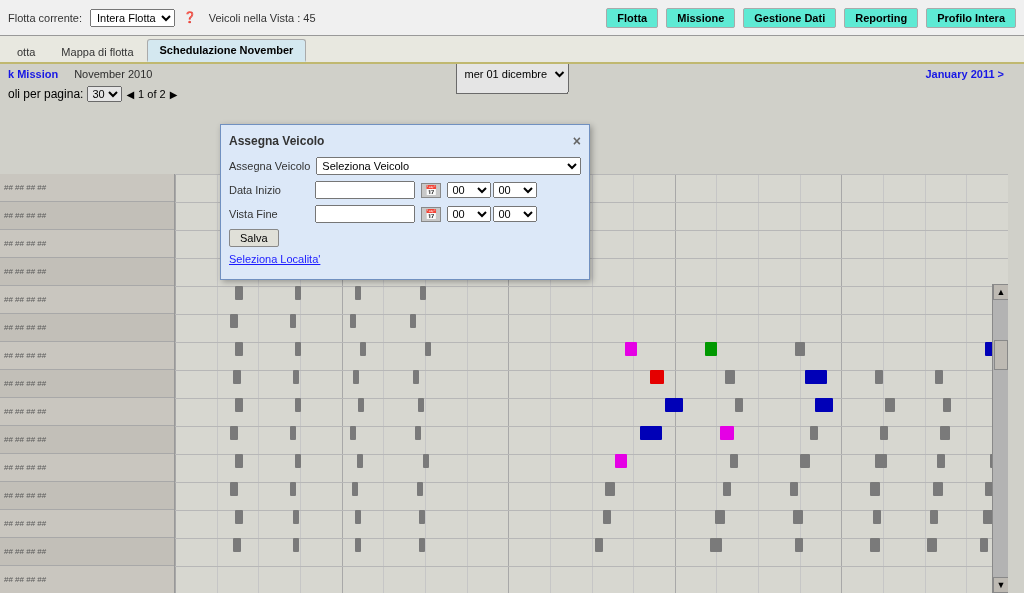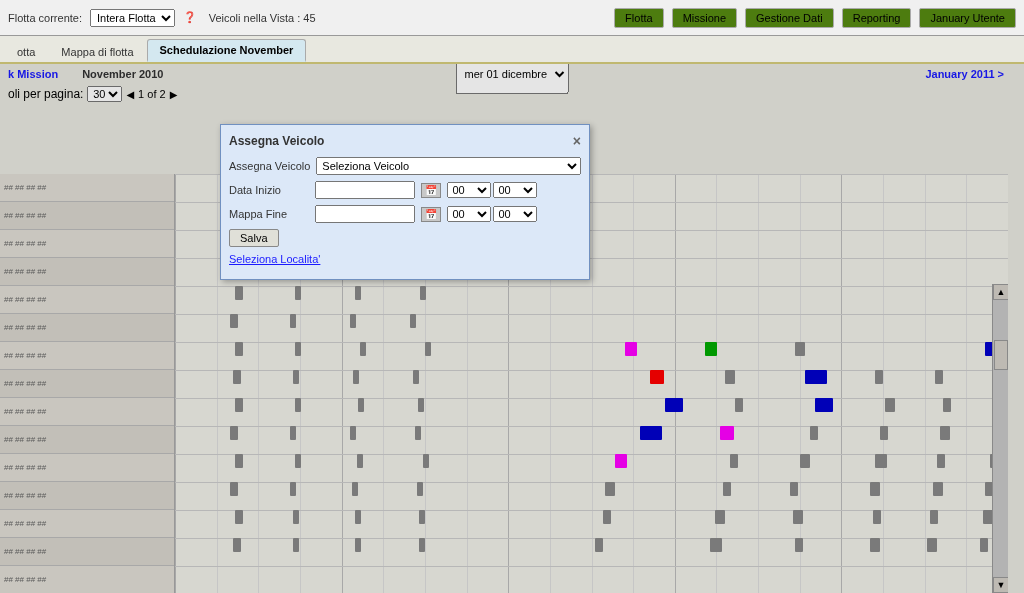--- a/index.html
+++ b/index.html
@@ -13,26 +13,27 @@
       align-items: center;
       padding: 4px 8px;
       height: 36px;
       gap: 8px;
     }
     #top-bar .fleet-label { font-size: 11px; color: #333; white-space: nowrap; }
     #top-bar select { font-size: 11px; padding: 1px 2px; }
     #top-bar .vehicles-info { font-size: 11px; color: #333; margin-left: 4px; }
     #top-bar .spacer { flex: 1; }
     .nav-btn {
-      background: #4d7c0f;
+      background: #5eead4;
       border: 1px solid #aaa;
       padding: 3px 10px;
       font-size: 11px;
       cursor: pointer;
       border-radius: 2px;
+      font-weight: bold;
     }
 
     
     #tab-bar {
       background: #e8e8e0;
       border-bottom: 2px solid #c0b870;
       display: flex;
       align-items: flex-end;
       padding: 0 4px;
       height: 28px;
@@ -223,47 +224,47 @@
   <select>
     <option>Intera Flotta</option>
   </select>
   <span style="font-size:11px;cursor:pointer;color:#1a1aff;">❓</span>
   <span class="vehicles-info">Veicoli nella Vista : 45</span>
   <div class="spacer"></div>
   <button class="nav-btn">Flotta</button>
   <button class="nav-btn">Missione</button>
   <button class="nav-btn">Gestione Dati</button>
   <button class="nav-btn">Reporting</button>
-  <button class="nav-btn">January Utente</button>
+  <button class="nav-btn">Profilo Intera</button>
 </div>
 
 <div id="tab-bar">
   <div class="tab">otta</div>
   <div class="tab">Mappa di flotta</div>
   <div class="tab active">Schedulazione November</div>
 </div>
 
 <div id="main-content">
 
   <div style="display:flex; align-items:center; padding:4px 8px; gap:8px; position:relative;">
     <span class="breadcrumb-title">k Mission</span>
-    <span style="font-size:11px;color:#333;margin-left:16px;font-weight:bold;">November 2010</span>
+    <span style="font-size:11px;color:#333;margin-left:8px;">November 2010</span>
 
     <div style="position:absolute; left:50%; transform:translateX(-50%); display:flex; align-items:center; gap:4px;">
       <select style="font-size:11px; padding:12px 4px;">
         <option>mer 01 dicembre</option>
       </select>
     </div>
 
     <span style="position:absolute; right:20px; color:#1a1aff; font-size:11px; font-weight:bold; cursor:pointer;">January 2011 &gt;</span>
   </div>
 
   <div style="display:flex; align-items:center; padding:2px 8px; gap:4px;">
     <span>oli per pagina:</span>
-    <select style="font-size:11px;text-align:right;">
+    <select style="font-size:11px;">
       <option>30</option>
     </select>
     <span style="cursor:pointer;font-size:10px;">◀</span>
     <span style="font-size:11px;">1 of 2</span>
     <span style="cursor:pointer;font-size:10px;">▶</span>
   </div>
 
   <div id="grid-area">
 
     <div id="vehicle-list">
@@ -462,21 +463,21 @@
           <select class="modal-time-select">
             <option>00</option>
           </select>
           <select class="modal-time-select">
             <option>00</option>
           </select>
         </div>
       </div>
 
       <div class="modal-row">
-        <span class="modal-label">Mappa Fine</span>
+        <span class="modal-label">Vista Fine</span>
         <input class="modal-input" type="text" style="">
         <span class="modal-calendar-icon">📅</span>
         <div class="modal-time-group">
           <select class="modal-time-select">
             <option>00</option>
           </select>
           <select class="modal-time-select">
             <option>00</option>
           </select>
         </div>

